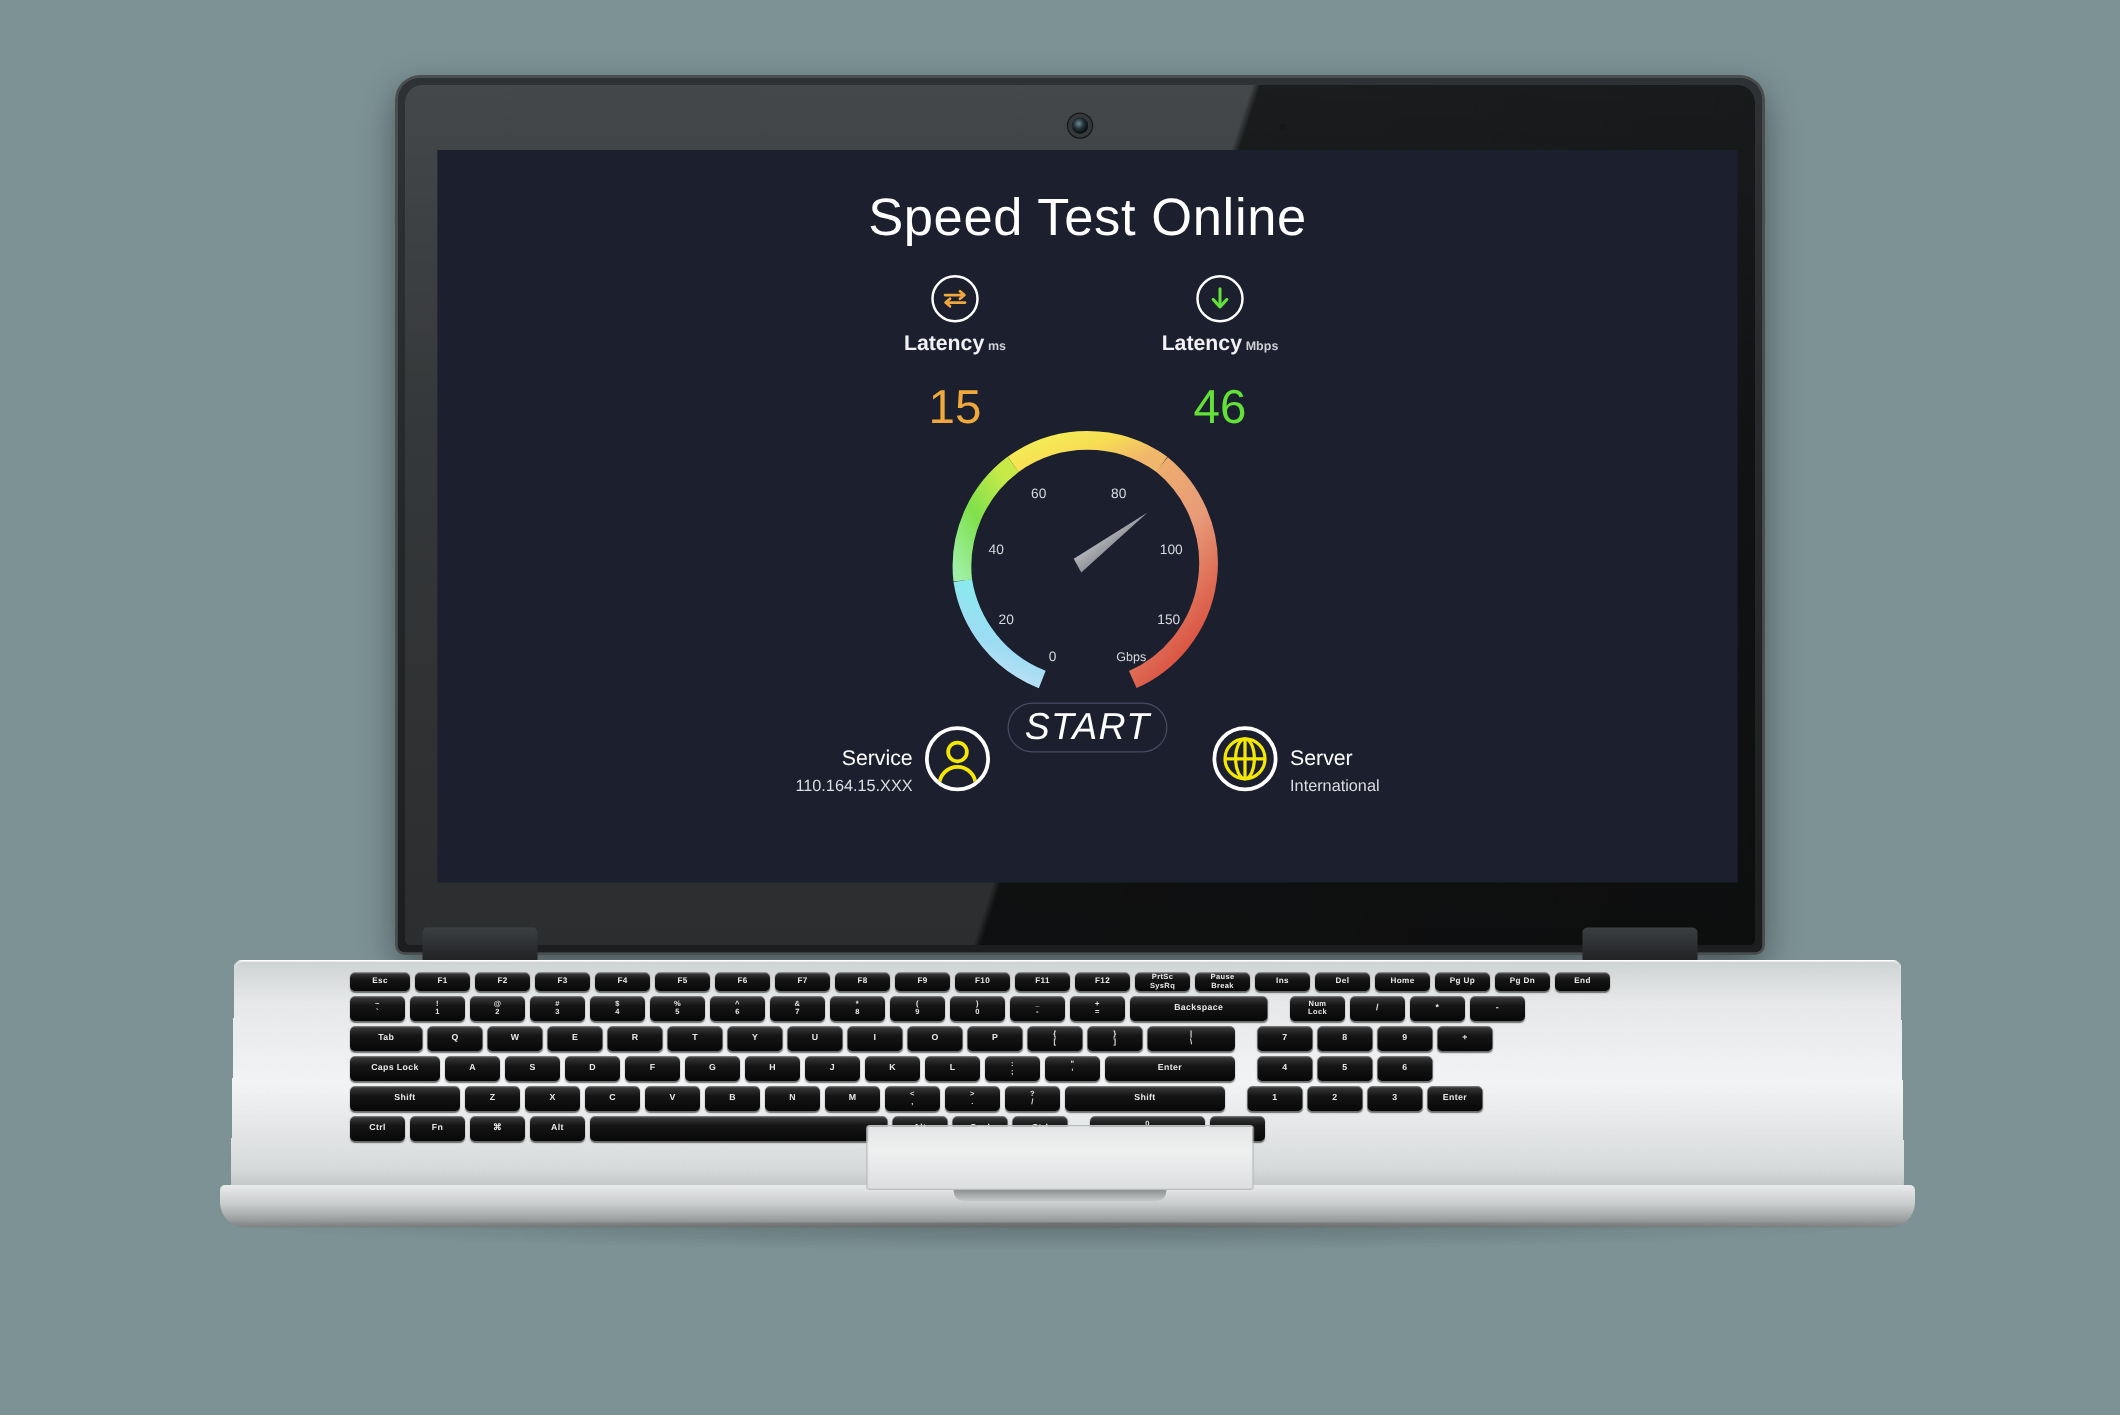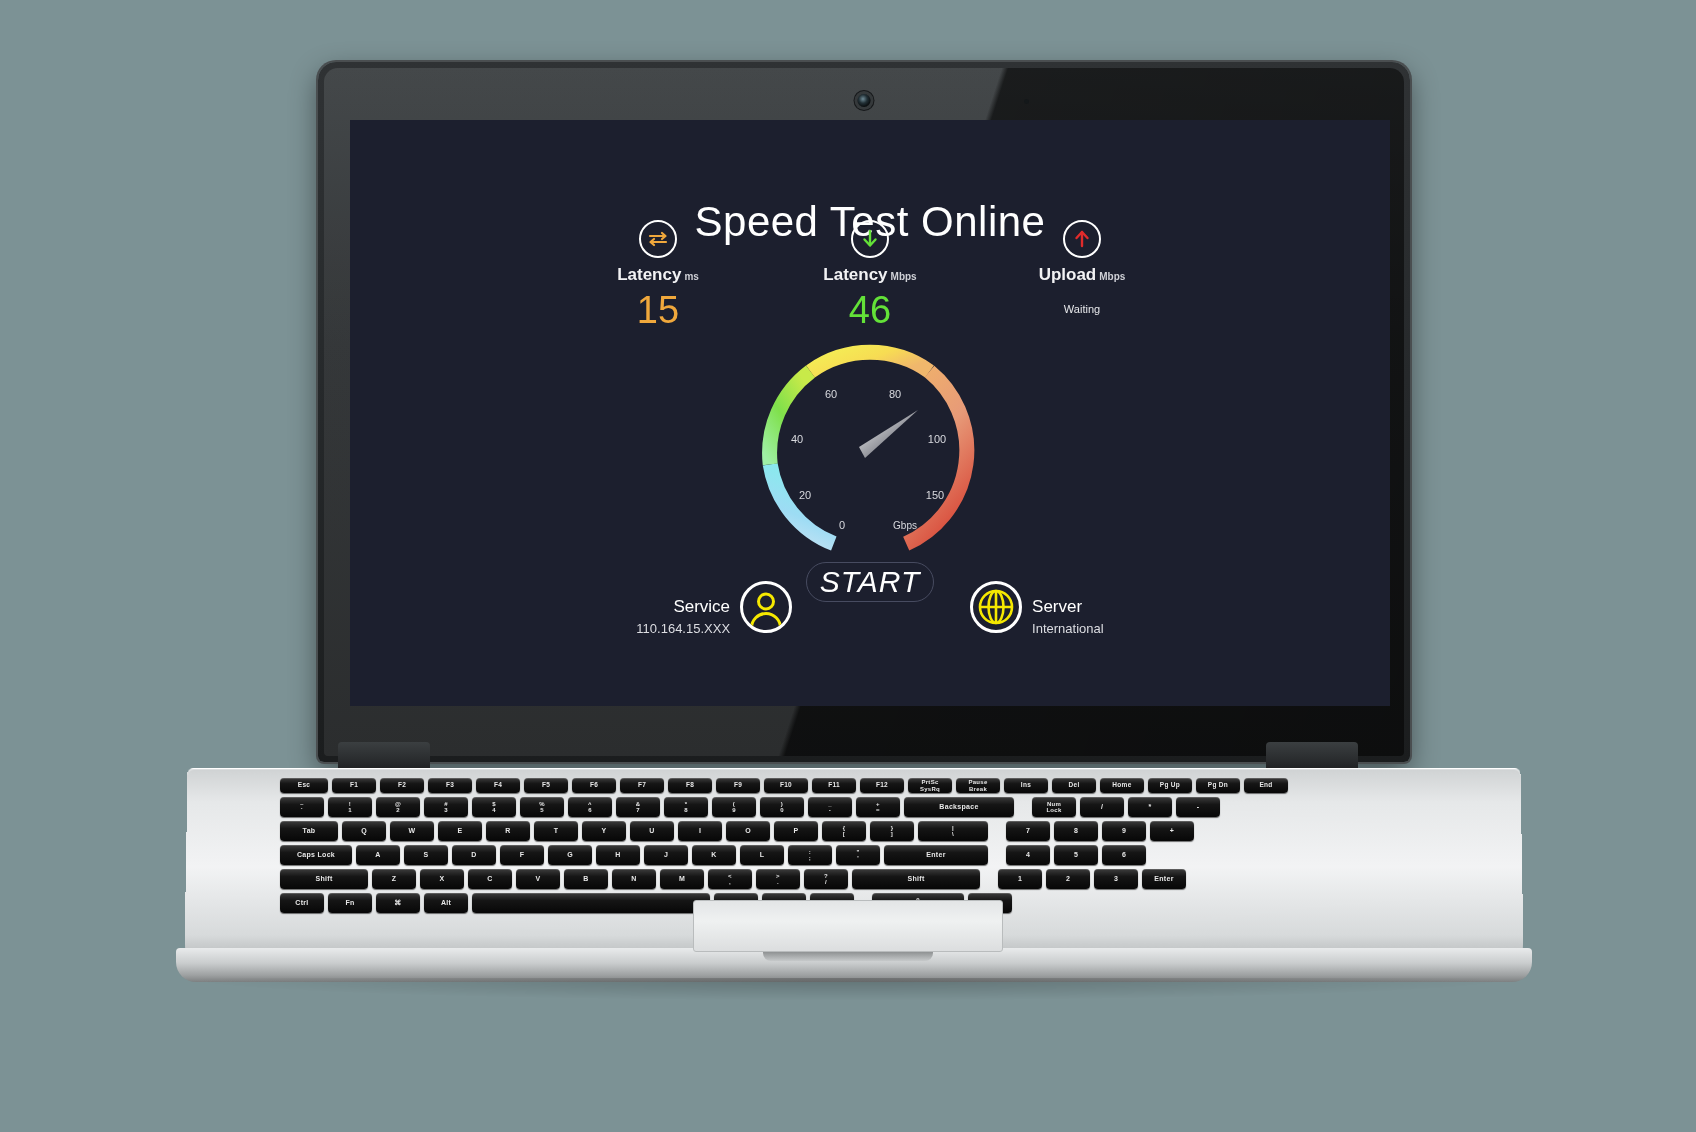--- a/index.html
+++ b/index.html
@@ -167,42 +167,41 @@
     color: #ffffff;
   }
   .app-title {
     position: absolute;
     top: 30px; left: 0; right: 0;
     text-align: center;
     font-size: 42px;
     font-weight: 400;
     letter-spacing: 0.5px;
     color: #ffffff;
-    margin-top: 48px;
   }
 
   
   .metrics {
     position: absolute;
     top: 100px; left: 0; right: 0;
     display: flex; justify-content: center; align-items: flex-start;
     gap: 62px;
   }
   .metric { width: 150px; text-align: center; }
   .metric-icon {
     width: 38px; height: 38px; margin: 0 auto 7px;
     border: 2px solid #ffffff; border-radius: 50%;
     display: flex; align-items: center; justify-content: center;
   }
   .metric-label {
     font-size: 17px; color: #f2f2f4; font-weight: 700; white-space: nowrap;
   }
   .metric-unit { font-size: 10px; color: #cfd0d6; margin-left: 3px; }
   .metric-value {
-    margin-top: 6px; font-size: 38px; font-weight: 400; line-height: 1;
+    margin-top: 22px; font-size: 38px; font-weight: 400; line-height: 1;
   }
   .metric-value.latency  { color: #f0a83c; }
   .metric-value.download { color: #63e138; }
   .metric-status { margin-top: 18px; font-size: 11px; color: #e6e7ea; }
 
   
   .gauge-wrap {
     position: absolute;
     left: 50%; top: 212px; transform: translateX(-50%);
     width: 230px; height: 230px;
@@ -295,34 +294,20 @@
                       <path d="M4.5 11.5 L10 17.5 L15.5 11.5"></path>
                     </g>
                   </svg>
                 </div>
                 <div class="metric-label">
                   <span>Latency</span><span class="metric-unit">Mbps</span>
                 </div>
                 <div class="metric-value download">46</div>
               </div>
 
-              <div class="metric">
-                <div class="metric-icon">
-                  <svg width="20" height="22" viewBox="0 0 20 22">
-                    <g stroke="#e02b2b" stroke-width="2.4" fill="none" stroke-linecap="round" stroke-linejoin="round">
-                      <path d="M10 18 V4"></path>
-                      <path d="M4.5 10 L10 4 L15.5 10"></path>
-                    </g>
-                  </svg>
-                </div>
-                <div class="metric-label">
-                  <span>Upload</span><span class="metric-unit">Mbps</span>
-                </div>
-                <div class="metric-status">Waiting</div>
-              </div>
             </div>
 
             <div class="gauge-wrap">
               <svg class="gauge-svg" width="230" height="230" viewBox="0 0 230 230">
                 <defs>
                   <linearGradient id="gA" x1="0" y1="1" x2="0.35" y2="0">
                     <stop offset="0%" stop-color="#cfe4f3"></stop>
                     <stop offset="45%" stop-color="#9ddcf4"></stop>
                     <stop offset="100%" stop-color="#86ecec"></stop>
                   </linearGradient>

